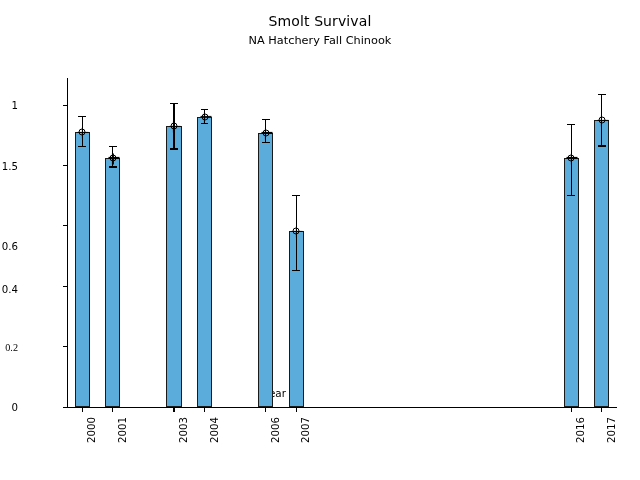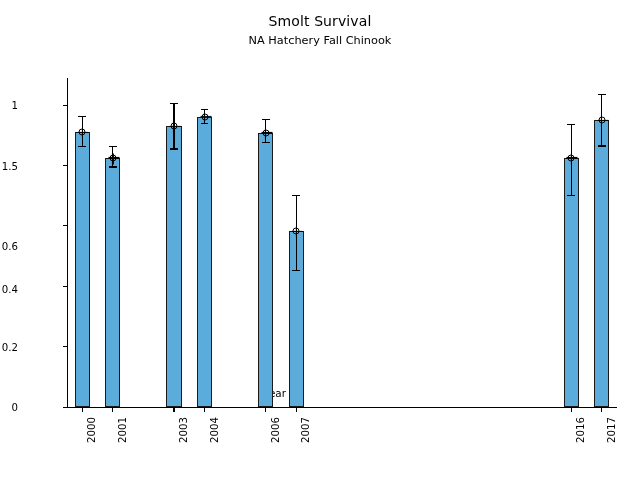--- a/index.html
+++ b/index.html
@@ -166,19 +166,19 @@
         <div class="bar" title="2017: 0.95" style="left: 527.083px; top: 42.2569px; width: 15.2778px; height: 286.743px; background: rgb(91, 172, 219); border-color: rgb(26, 26, 26);"></div>
         <div class="ebar-line" style="left: 534.122px; top: 16.6009px; height: 51.3119px;"></div>
         <div class="ebar-cap" style="left: 530.75px; top: 16.0009px; width: 7.94444px;"></div>
         <div class="ebar-cap" style="left: 530.75px; top: 67.3128px; width: 7.94444px;"></div>
         <div class="marker" style="left: 534.722px; top: 42.2569px;"></div>
       </div>
   </div>
 
   <div id="y-tick-labels">
       <div class="ytick-label" style="top: 407px;">0</div>
-      <div class="ytick-label" style="top: 346.633px;">0.2</div>
+      <div class="ytick-label" style="top: 346.633px; font-family: Liberation Serif, serif;">0.2</div>
       <div class="ytick-label" style="top: 289px;">0.4</div>
       <div class="ytick-label" style="top: 225.899px; margin-top: 20px;">0.6</div>
       <div class="ytick-label" style="top: 165.532px;">1.5</div>
       <div class="ytick-label" style="top: 105.165px;">1</div>
     </div>
 </div>
 
 </body></html>

